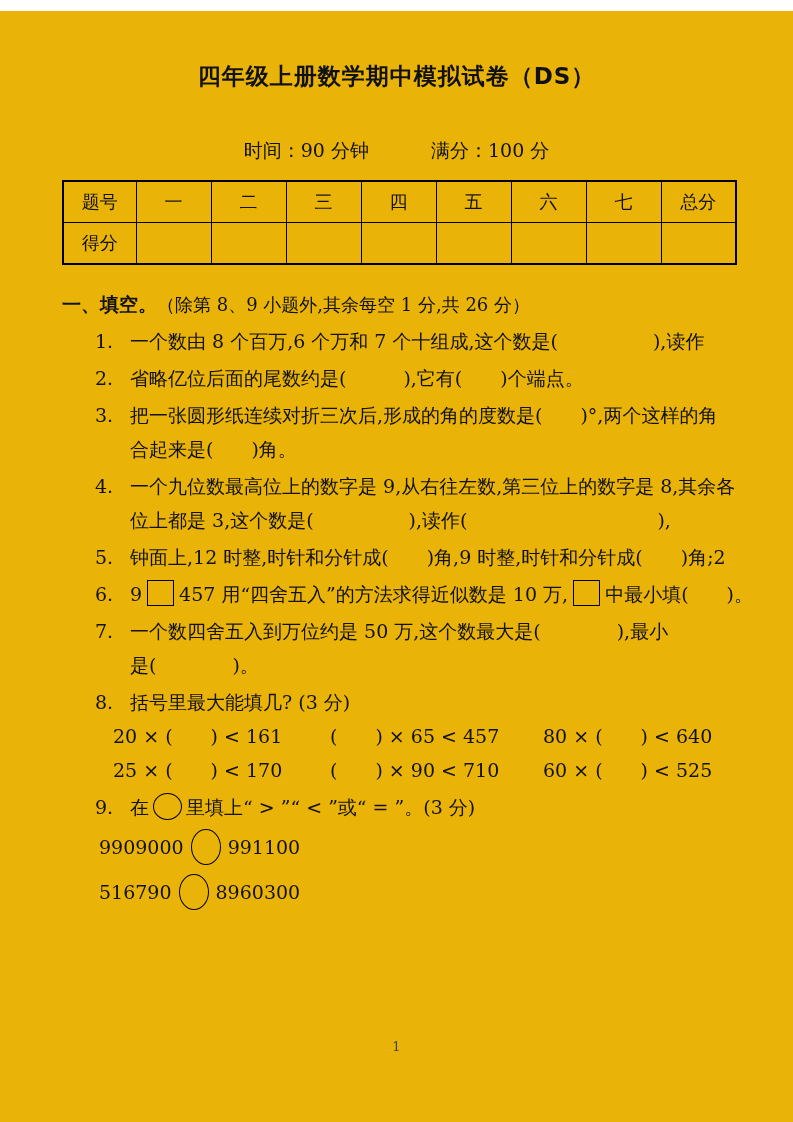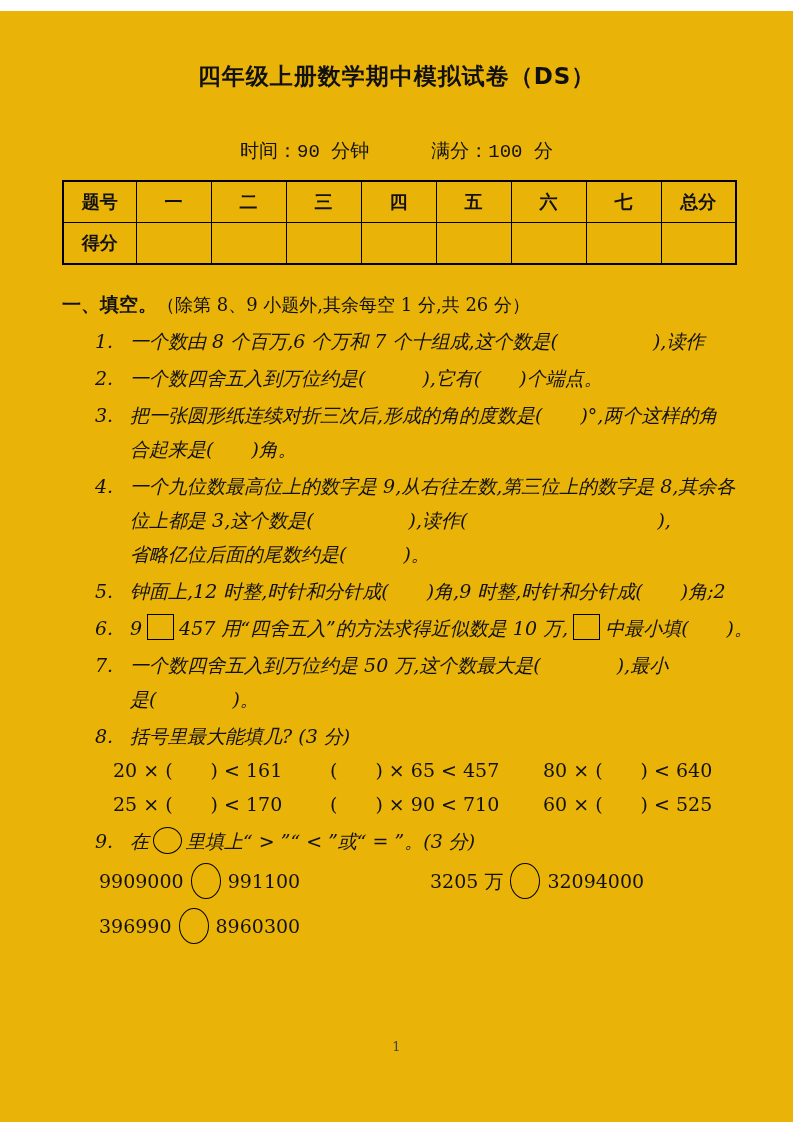--- a/index.html
+++ b/index.html
@@ -22,30 +22,29 @@
     font-size:23px;
     letter-spacing:1px;
   }
   
   .meta{
     margin-top:46px;
     display:flex;
     justify-content:center;
     gap:62px;
     font-size:19px;
-    font-family:Liberation Mono, monospace;
   }
   
   .score-table{
     border-collapse:collapse;
     margin:16px 0 0 62px;
     width:675px;
     table-layout:fixed;
     font-family:"DejaVu Sans","Liberation Sans",sans-serif;
-    font-weight:bold;
+    font-weight:normal;
     font-size:18px;
   }
   .score-table td{
     border:1px solid #000;
     text-align:center;
     height:40px;
     padding:0;
   }
   .score-table{border:2px solid #000;}
   .score-table col.first{width:73px;}
@@ -61,21 +60,21 @@
     font-weight:bold;
   }
   .sec-head .note{font-size:18px;}
   
   .questions{
     margin:2px 0 0 95px;
     font-size:19px;
     line-height:34px;
   }
   .q{margin:0 0 3px 0;padding-left:35px;}
-  .qline{white-space:nowrap;font-style:italic;}
+  .qline{white-space:nowrap;}
   .qnum{
     display:inline-block;
     width:35px;
     margin-left:-35px;
   }
   
   .box{
     display:inline-block;
     width:25px;height:24px;
     border:1.5px solid #000;
@@ -183,32 +182,31 @@
     <span class="bold">一、填空。</span><span class="note">（除第 8、9 小题外,其余每空 1 分,共 26 分）</span>
   </div>
 
   <div class="questions">
 
     <div class="q">
       <div class="qline"><span class="qnum">1.</span><span>一个数由 8 个百万,6 个万和 7 个十组成,这个数是(　　　　　),读作</span></div>
     </div>
 
     <div class="q">
-      <div class="qline"><span class="qnum">2.</span><span>一个数四舍五入到万位约是(　　　),它有(　　)个端点。</span></div>
+      <div class="qline"><span class="qnum">2.</span><span>省略亿位后面的尾数约是(　　　),它有(　　)个端点。</span></div>
     </div>
 
     <div class="q">
       <div class="qline"><span class="qnum">3.</span><span>把一张圆形纸连续对折三次后,形成的角的度数是(　　)°,两个这样的角</span></div>
       <div class="qline">合起来是(　　)角。</div>
     </div>
 
     <div class="q">
       <div class="qline"><span class="qnum">4.</span><span>一个九位数最高位上的数字是 9,从右往左数,第三位上的数字是 8,其余各</span></div>
       <div class="qline">位上都是 3,这个数是(　　　　　),读作(　　　　　　　　　　),</div>
-      <div class="qline">省略亿位后面的尾数约是(　　　)。</div>
     </div>
 
     <div class="q">
       <div class="qline"><span class="qnum">5.</span><span>钟面上,12 时整,时针和分针成(　　)角,9 时整,时针和分针成(　　)角;2</span></div>
     </div>
 
     <div class="q">
       <div class="qline">
         <span class="qnum">6.</span><span>9</span><span class="box"></span><span>457 用“四舍五入”的方法求得近似数是 10 万,</span><span class="box"></span><span>中最小填(　　)。</span>
       </div>
@@ -236,29 +234,24 @@
     <div class="q">
       <div class="qline">
         <span class="qnum">9.</span><span>在</span><span class="circle-sm"></span><span>里填上“ &gt; ”“ &lt; ”或“ = ”。(3 分)</span>
       </div>
       <div class="cmp-row">
         <span class="pair pair-left">
           <span>9909000</span>
             <span class="circle"></span>
             <span>991100</span>
         </span>
-        <span class="pair">
-          <span>3205 万</span>
-            <span class="circle"></span>
-            <span>32094000</span>
-        </span>
       </div>
       <div class="cmp-row">
         <span class="pair pair-left">
-          <span>396990</span>
+          <span>516790</span>
             <span class="circle"></span>
             <span>8960300</span>
         </span>
       </div>
     </div>
 
   </div>
 
   <div class="page-num">1</div>
 

